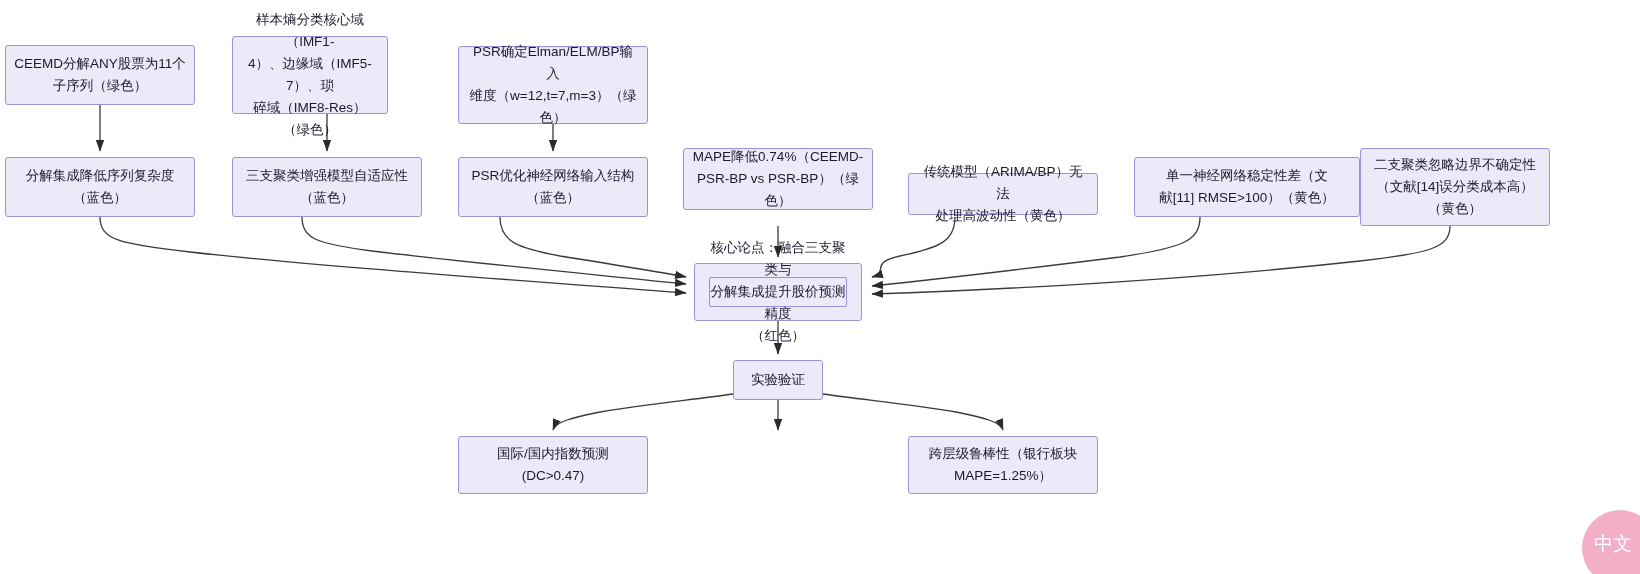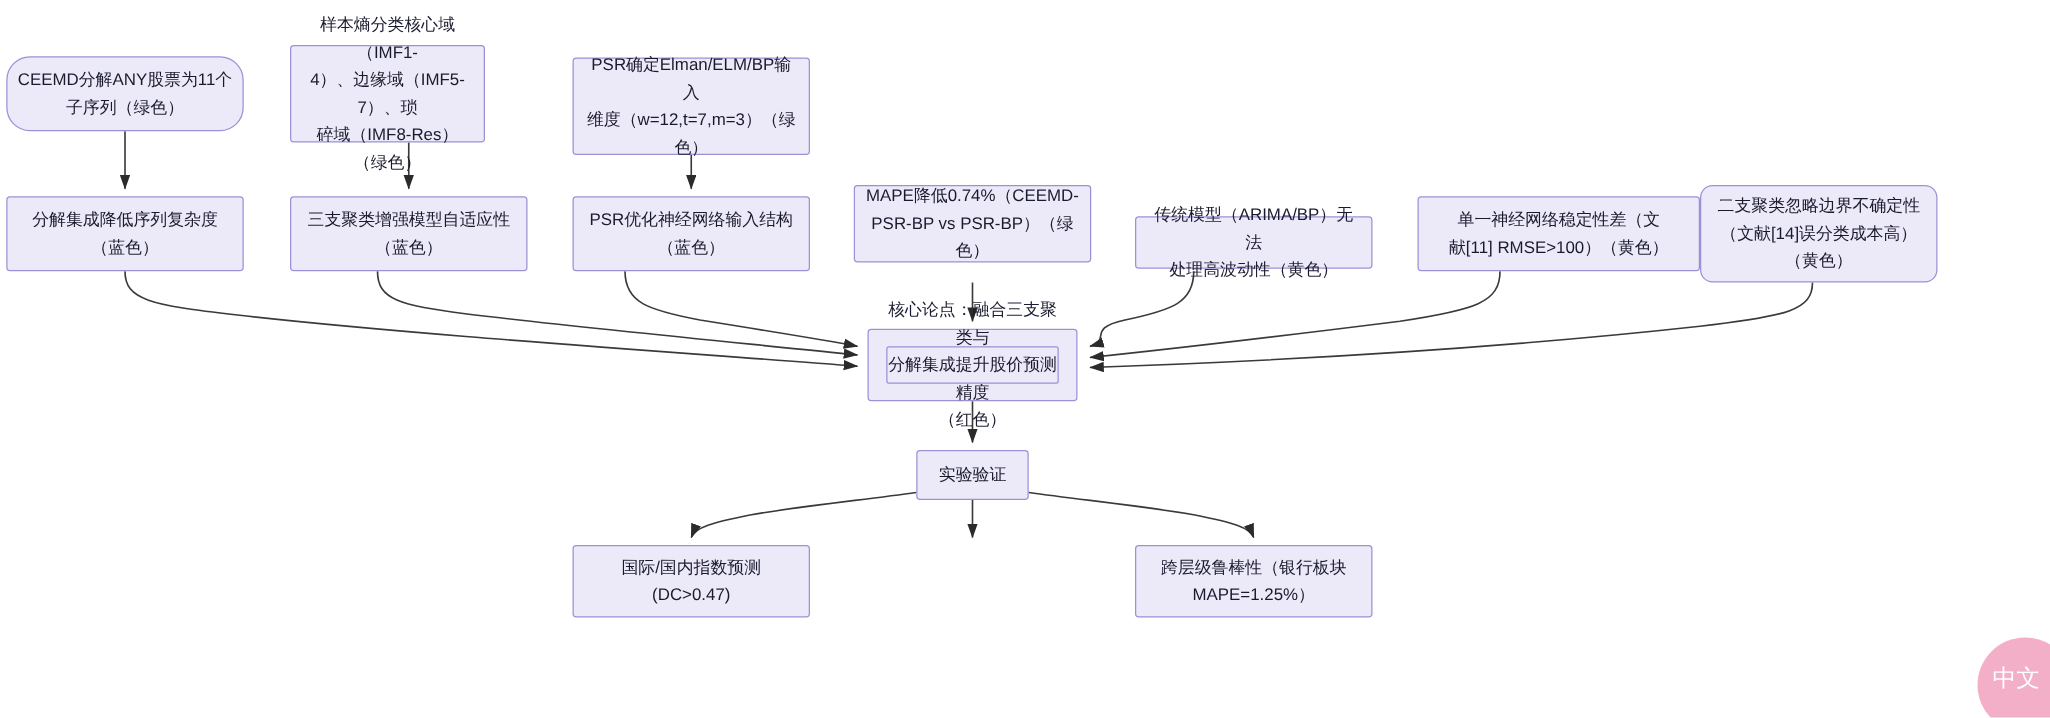--- a/index.html
+++ b/index.html
@@ -87,21 +87,21 @@
       <path d="M1450,226 C1450,248 1430,253 1360,261 C1150,284 930,292 872,294"></path>
 
       <path d="M778,321 L778,354"></path>
 
       <path d="M733,394 C690,400 640,405 600,412 C570,418 556,422 553,430"></path>
       <path d="M778,400 L778,430"></path>
       <path d="M823,394 C866,400 916,405 956,412 C986,418 1000,422 1003,430"></path>
     </g>
   </svg>
 
-  <div class="node" style="left:5px;top:45px;width:190px;height:60px;border-radius:19px;">
+  <div class="node" style="left:5px;top:45px;width:190px;height:60px;">
     <span class="txt">CEEMD分解ANY股票为11个
 子序列（绿色）</span>
   </div>
 
   <div class="node" style="left:232px;top:36px;width:156px;height:78px;">
     <span class="txt">样本熵分类核心域（IMF1-
 4）、边缘域（IMF5-7）、琐
 碎域（IMF8-Res）（绿色）</span>
   </div>
 
@@ -135,21 +135,21 @@
   <div class="node" style="left:908px;top:157px;width:190px;height:42px;margin-top:16px;">
     <span class="txt">传统模型（ARIMA/BP）无法
 处理高波动性（黄色）</span>
   </div>
 
   <div class="node" style="left:1134px;top:157px;width:226px;height:60px;">
     <span class="txt">单一神经网络稳定性差（文
 献[11] RMSE&gt;100）（黄色）</span>
   </div>
 
-  <div class="node" style="left:1360px;top:148px;width:190px;height:78px;border-radius:10px;">
+  <div class="node" style="left:1360px;top:148px;width:190px;height:78px;">
     <span class="txt">二支聚类忽略边界不确定性
 （文献[14]误分类成本高）
 （黄色）</span>
   </div>
 
   <div class="node core" style="left:694px;top:263px;width:168px;height:58px;">
     <div class="inner">
       <span class="txt">核心论点：融合三支聚类与
 分解集成提升股价预测精度
 （红色）</span>

